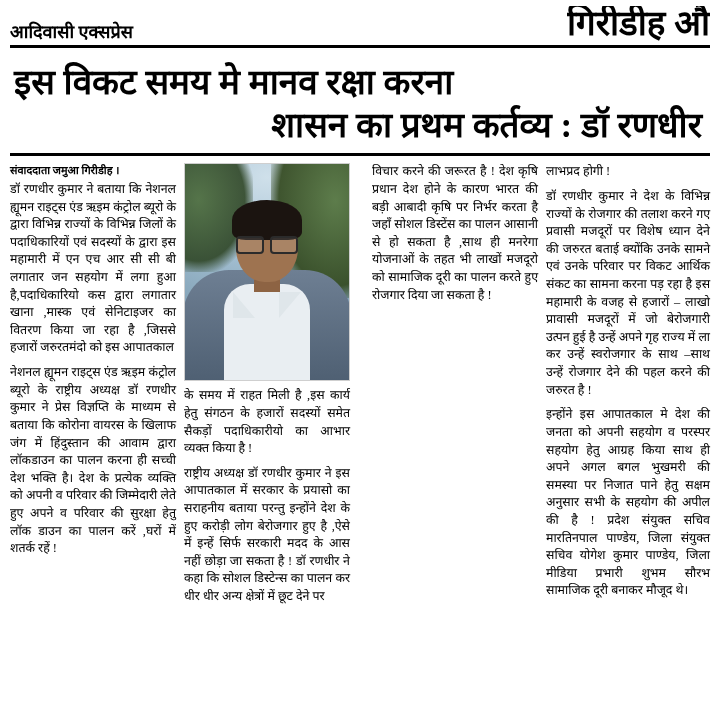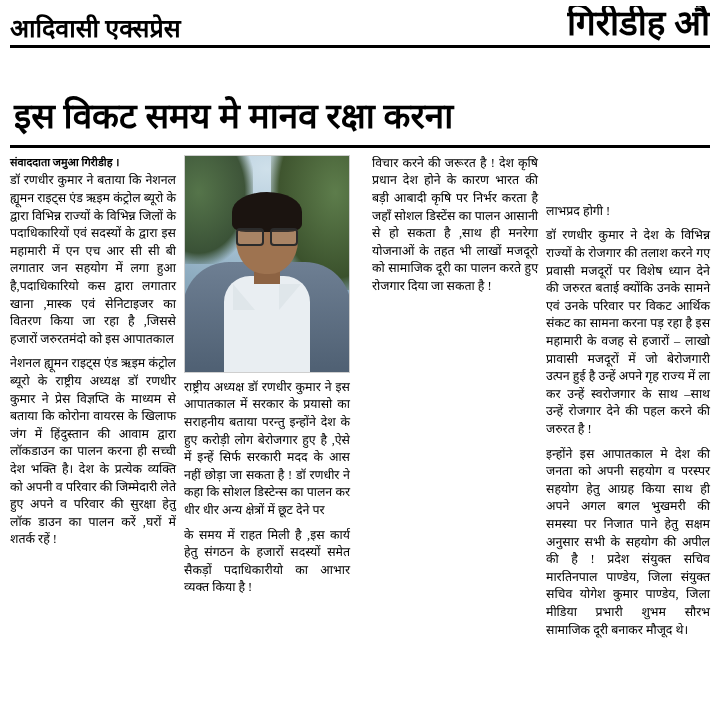--- a/index.html
+++ b/index.html
@@ -26,39 +26,38 @@
     display: flex;
     align-items: flex-end;
     justify-content: space-between;
     padding-bottom: 4px;
     border-bottom: 3px solid #000;
     margin-bottom: 0px;
   }
   .masthead-left {
     font-family: "Liberation Serif", serif;
     font-weight: bold;
-    font-size: 25px;
+    font-size: 18px;
     letter-spacing: 0px;
     line-height: 1;
     white-space: nowrap;
   }
   .masthead-right {
     font-family: "Liberation Serif", serif;
     font-weight: bold;
     font-size: 35px;
     line-height: 1;
     white-space: nowrap;
     overflow: hidden;
   }
   
   .headline {
-    padding-top: 20px;
+    padding-top: 14px;
     padding-bottom: 6px;
     border-bottom: 3px solid #000;
-    margin-top: 28px;
   }
   .headline-line {
     font-family: "Liberation Serif", serif;
     font-weight: bold;
     font-size: 35px;
     line-height: 1.22;
     text-align: center;
     white-space: nowrap;
   }
   .headline-line.l1 { text-align: left; padding-left: 4px; }
@@ -75,21 +74,21 @@
     font-family: "Liberation Serif", serif;
     font-size: 12.4px;
     line-height: 1.42;
     text-align: justify;
     text-justify: inter-word;
     hyphens: none;
   }
   .col-1 { width: 167px; }
   .col-2 { width: 167px; }
   .col-3 { width: 167px; margin-left: 14px; }
-  .col-4 { width: 165px; margin-top: 48px; }
+  .col-4 { width: 165px; }
 
   .byline {
     font-family: "Liberation Serif", serif;
     font-weight: bold;
     font-size: 11px;
     margin-bottom: 2px;
   }
   .para { margin: 0 0 7px 0; }
   .para:last-child { margin-bottom: 0; }
 
@@ -175,20 +174,21 @@
 
 <div class="page">
 
   <div class="masthead">
     <div class="masthead-left">आदिवासी एक्सप्रेस</div>
     <div class="masthead-right">गिरीडीह औ</div>
   </div>
 
   <div class="headline">
     <div class="headline-line l1">इस विकट समय मे मानव रक्षा करना</div>
+    <div class="headline-line l2">शासन का प्रथम कर्तव्य : डॉ रणधीर</div>
   </div>
 
   <div class="body-area">
 
     <div class="col col-1">
       <div class="byline">संवाददाता                    जमुआ गिरीडीह ।</div>
       <p class="para">डॉ रणधीर कुमार ने बताया कि नेशनल ह्यूमन राइट्स एंड ऋइम कंट्रोल ब्यूरो के द्वारा विभिन्न राज्यों के विभिन्न जिलों के पदाधिकारियों एवं सदस्यों के द्वारा इस महामारी में एन एच आर सी सी बी लगातार जन सहयोग में लगा हुआ है,पदाधिकारियो कस द्वारा लगातार खाना ,मास्क एवं सेनिटाइजर का वितरण किया जा रहा है ,जिससे हजारों जरुरतमंदो को इस आपातकाल</p>
       <p class="para">नेशनल ह्यूमन राइट्स एंड ऋइम कंट्रोल ब्यूरो के राष्ट्रीय अध्यक्ष डॉ रणधीर कुमार ने प्रेस विज्ञप्ति के माध्यम से बताया कि कोरोना वायरस के खिलाफ जंग में हिंदुस्तान की आवाम द्वारा लॉकडाउन का पालन करना ही सच्ची देश भक्ति है। देश के प्रत्येक व्यक्ति को अपनी व परिवार की जिम्मेदारी लेते हुए अपने व परिवार की सुरक्षा हेतु लॉक डाउन का पालन करें ,घरों में शतर्क रहें !</p>
     </div>
 
@@ -201,22 +201,22 @@
           <div class="body"></div>
           <div class="shirt"></div>
           <div class="collar-l"></div>
           <div class="collar-r"></div>
           <div class="neck"></div>
           <div class="head"></div>
           <div class="hair"></div>
           <div class="glasses"></div>
         </div>
       </div>
+      <p class="para">के समय में राहत मिली है ,इस कार्य हेतु संगठन के हजारों सदस्यों समेत सैकड़ों पदाधिकारीयो का आभार व्यक्त किया है !</p>
       <p class="para">राष्ट्रीय अध्यक्ष डॉ रणधीर कुमार ने इस आपातकाल में सरकार के प्रयासो का सराहनीय बताया परन्तु इन्होंने देश के हुए करोड़ी लोग बेरोजगार हुए है ,ऐसे में इन्हें सिर्फ सरकारी मदद के आस नहीं छोड़ा जा सकता है ! डॉ रणधीर ने कहा कि सोशल डिस्टेन्स का पालन कर धीर धीर अन्य क्षेत्रों में छूट देने पर</p>
-      <p class="para">के समय में राहत मिली है ,इस कार्य हेतु संगठन के हजारों सदस्यों समेत सैकड़ों पदाधिकारीयो का आभार व्यक्त किया है !</p>
     </div>
 
     <div class="col col-3">
       <p class="para">विचार करने की जरूरत है ! देश कृषि प्रधान देश होने के कारण भारत की बड़ी आबादी कृषि पर निर्भर करता है जहाँ सोशल डिस्टेंस का पालन आसानी से हो सकता है ,साथ ही मनरेगा योजनाओं के तहत भी लाखों मजदूरो को सामाजिक दूरी का पालन करते हुए रोजगार दिया जा सकता है !</p>
     </div>
 
     <div class="col col-4">
       <p class="para">लाभप्रद होगी !</p>
       <p class="para">डॉ रणधीर कुमार ने देश के विभिन्न राज्यों के रोजगार की तलाश करने गए प्रवासी मजदूरों पर विशेष ध्यान देने की जरुरत बताई क्योंकि उनके सामने एवं उनके परिवार पर विकट आर्थिक संकट का सामना करना पड़ रहा है इस महामारी के वजह से हजारों – लाखो प्रावासी मजदूरों में जो बेरोजगारी उत्पन हुई है उन्हें अपने गृह राज्य में ला कर उन्हें स्वरोजगार के साथ –साथ उन्हें रोजगार देने की पहल करने की जरुरत है !</p>
       <p class="para">इन्होंने इस आपातकाल मे देश की जनता को अपनी सहयोग व परस्पर सहयोग हेतु आग्रह किया साथ ही अपने अगल बगल भुखमरी की समस्या पर निजात पाने हेतु सक्षम अनुसार सभी के सहयोग की अपील की है ! प्रदेश संयुक्त सचिव मारतिनपाल पाण्डेय, जिला संयुक्त सचिव योगेश कुमार पाण्डेय, जिला मीडिया प्रभारी शुभम सौरभ सामाजिक दूरी बनाकर मौजूद थे।</p>

